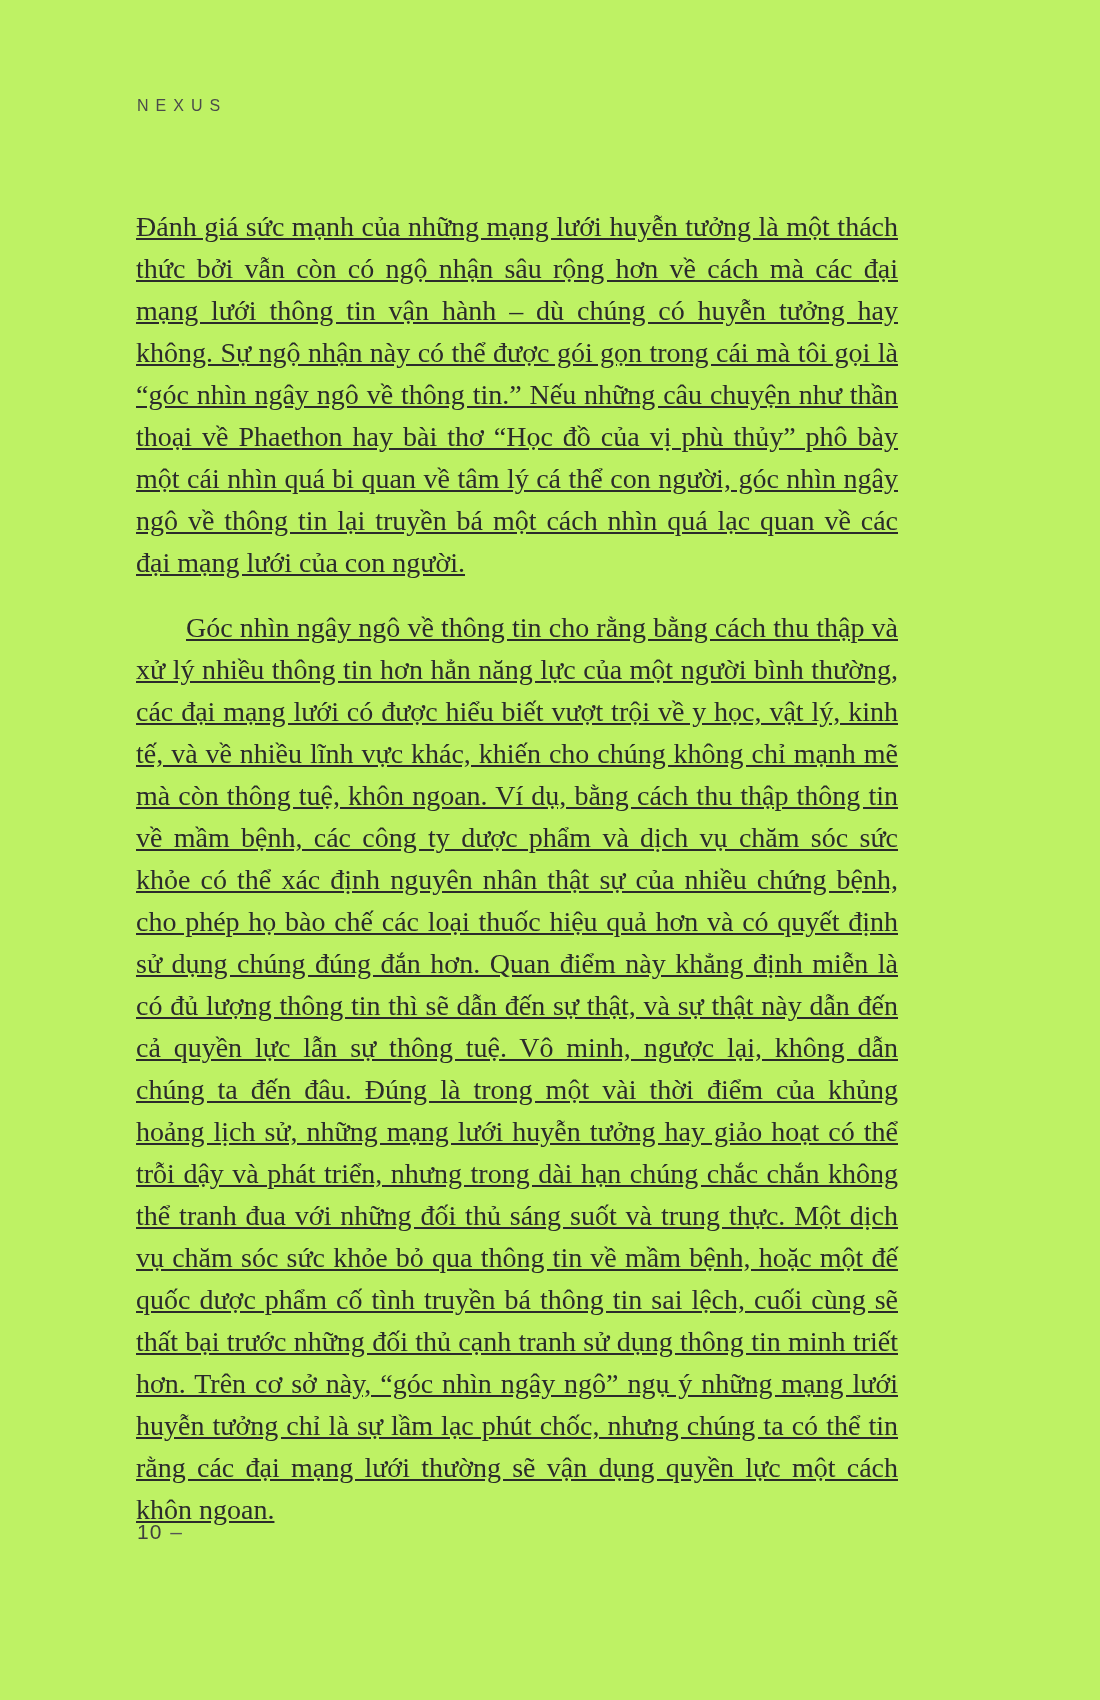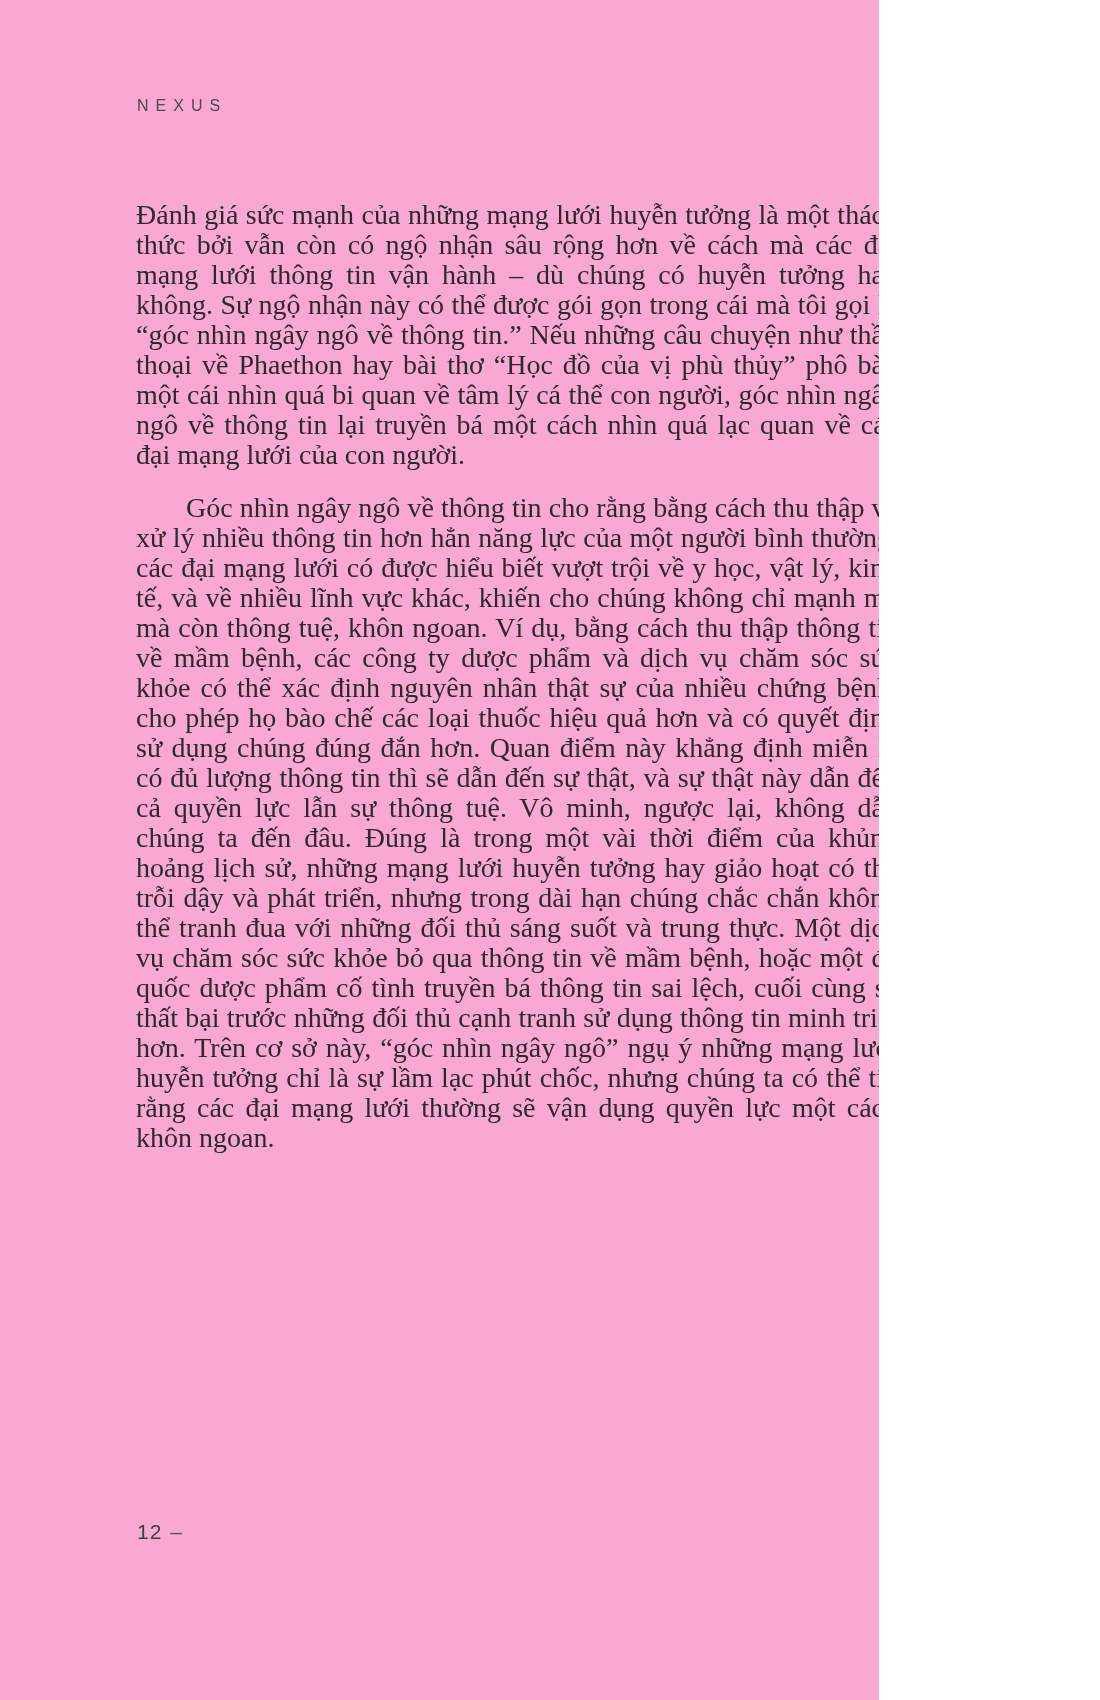--- a/index.html
+++ b/index.html
@@ -2,23 +2,23 @@
 <html lang="vi"><head>
 <meta charset="utf-8">
 <style>
   html, body {
     margin: 0;
     padding: 0;
     background: #ffffff;
   }
   .page {
     position: relative;
-    width: 879px;
+    width: 1100px;
     height: 1700px;
-    background: #f9a8d4;
+    background: #bef264;
     overflow: hidden;
     font-family: "Liberation Serif", "DejaVu Serif", serif;
   }
   .running-header {
     position: absolute;
     left: 137px;
     top: 97px;
     font-family: "Liberation Sans", "DejaVu Sans", sans-serif;
     font-size: 16px;
     font-weight: normal;
@@ -32,26 +32,27 @@
     font-family: "Liberation Sans", "DejaVu Sans", sans-serif;
     font-size: 26px;
     font-weight: 500;
     letter-spacing: 1.2px;
     color: #3c3c3c;
     white-space: nowrap;
   }
   .body-text {
     position: absolute;
     left: 136px;
-    top: 200px;
+    top: 206px;
     width: 762px;
     font-size: 28px;
-    line-height: 30px;
+    line-height: 42px;
     text-align: justify;
     color: #2b2b2b;
+    text-decoration: underline;
   }
   .body-text p {
     margin: 0;
     padding: 0;
   }
   .body-text p + p {
     margin-top: 23px;
     text-indent: 50px;
   }
   .page-footer {
@@ -75,16 +76,16 @@
 
   <div class="running-header">NEXUS</div>
 
 
   <div class="body-text">
     <p>Đánh giá sức mạnh của những mạng lưới huyễn tưởng là một thách thức bởi vẫn còn có ngộ nhận sâu rộng hơn về cách mà các đại mạng lưới thông tin vận hành – dù chúng có huyễn tưởng hay không. Sự ngộ nhận này có thể được gói gọn trong cái mà tôi gọi là “góc nhìn ngây ngô về thông tin.” Nếu những câu chuyện như thần thoại về Phaethon hay bài thơ “Học đồ của vị phù thủy” phô bày một cái nhìn quá bi quan về tâm lý cá thể con người, góc nhìn ngây ngô về thông tin lại truyền bá một cách nhìn quá lạc quan về các đại mạng lưới của con người.</p>
     <p>Góc nhìn ngây ngô về thông tin cho rằng bằng cách thu thập và xử lý nhiều thông tin hơn hẳn năng lực của một người bình thường, các đại mạng lưới có được hiểu biết vượt trội về y học, vật lý, kinh tế, và về nhiều lĩnh vực khác, khiến cho chúng không chỉ mạnh mẽ mà còn thông tuệ, khôn ngoan. Ví dụ, bằng cách thu thập thông tin về mầm bệnh, các công ty dược phẩm và dịch vụ chăm sóc sức khỏe có thể xác định nguyên nhân thật sự của nhiều chứng bệnh, cho phép họ bào chế các loại thuốc hiệu quả hơn và có quyết định sử dụng chúng đúng đắn hơn. Quan điểm này khẳng định miễn là có đủ lượng thông tin thì sẽ dẫn đến sự thật, và sự thật này dẫn đến cả quyền lực lẫn sự thông tuệ. Vô minh, ngược lại, không dẫn chúng ta đến đâu. Đúng là trong một vài thời điểm của khủng hoảng lịch sử, những mạng lưới huyễn tưởng hay giảo hoạt có thể trỗi dậy và phát triển, nhưng trong dài hạn chúng chắc chắn không thể tranh đua với những đối thủ sáng suốt và trung thực. Một dịch vụ chăm sóc sức khỏe bỏ qua thông tin về mầm bệnh, hoặc một đế quốc dược phẩm cố tình truyền bá thông tin sai lệch, cuối cùng sẽ thất bại trước những đối thủ cạnh tranh sử dụng thông tin minh triết hơn. Trên cơ sở này, “góc nhìn ngây ngô” ngụ ý những mạng lưới huyễn tưởng chỉ là sự lầm lạc phút chốc, nhưng chúng ta có thể tin rằng các đại mạng lưới thường sẽ vận dụng quyền lực một cách khôn ngoan.</p>
   </div>
 
   <div class="page-footer">
-    <span>12</span><span class="dash">–</span>
+    <span>10</span><span class="dash">–</span>
   </div>
 
 </div>
 
 </body></html>

